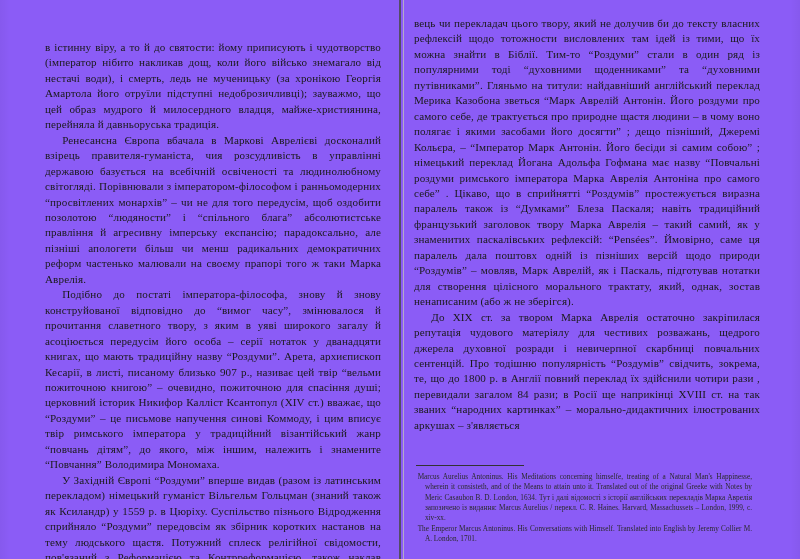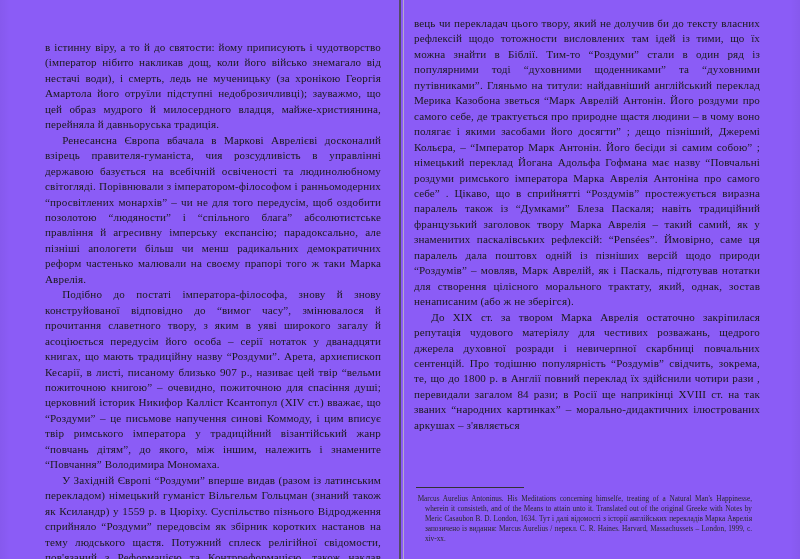--- a/index.html
+++ b/index.html
@@ -135,18 +135,19 @@
   <div class="page page-right">
     <div class="col">
       <div class="body-text">
         <p class="cont">вець чи перекладач цього твору, який не долучив би до тексту власних рефлексій щодо тотожности висловлених там ідей із тими, що їх можна знайти в Біблії. Тим-то “Роздуми” стали в один ряд із популярними тоді “духовними щоденниками” та “духовними путівниками”. Гляньмо на титули: найдавніший англійський переклад Мерика Казобона зветься “Марк Аврелій Антонін. Його роздуми про самого себе, де трактується про при­родне щастя людини – в чому воно полягає і якими засобами його досягти” ; дещо пізніший, Джеремі Кольєра, – “Імператор Марк Антонін. Його бесіди зі самим собою” ; німецький пере­клад Йогана Адольфа Гофмана має назву “Повчальні роздуми римського імператора Марка Аврелія Антоніна про самого себе” . Цікаво, що в сприйнятті “Роздумів” простежується виразна паралель також із “Думками” Блеза Паскаля; навіть тради­ційний французький заголовок твору Марка Аврелія – такий самий, як у знаменитих паскалівських рефлексій: “Pensées”. Ймовірно, саме ця паралель дала поштовх одній із пізніших версій щодо природи “Роздумів” – мовляв, Марк Аврелій, як і Паскаль, підготував нотатки для створення цілісного морального трактату, який, однак, зостав ненаписаним (або ж не зберігся).</p>
         <p>До XIX ст. за твором Марка Аврелія остаточно закріпи­лася репутація чудового матеріялу для честивих розважань, щедрого джерела духовної розради і невичерпної скарбниці повчальних сентенцій. Про тодішню популярність “Роздумів” свідчить, зокрема, те, що до 1800 р. в Англії повний переклад їх здійснили чотири рази , перевидали загалом 84 рази; в Росії ще наприкінці XVIII ст. на так званих “народних картинках” – морально-дидактичних ілюстрованих аркушах – з'являється</p>
       </div>
 
       <div class="footnotes">
         <div class="fn-rule"></div>
         <p class="fn">Marcus Aurelius Antoninus. His Meditations concerning himselfe, treating of a Natural Man's Happinesse, wherein it consisteth, and of the Means to attain unto it. Translated out of the original Greeke with Notes by Meric Casaubon B. D. London, 1634. Тут і далі відомості з історії англійських перекладів Марка Аврелія запозичено із видання: Marcus Aurelius / перекл. C. R. Haines. Harvard, Massachussets – London, 1999, с. xiv-xx.</p>
+        <p class="fn">The Emperor Marcus Antoninus. His Conversations with Himself. Translated into English by Jeremy Collier M. A. London, 1701.</p>
       </div>
 
     </div>
   </div>
 
 </div>
 
 </body></html>

